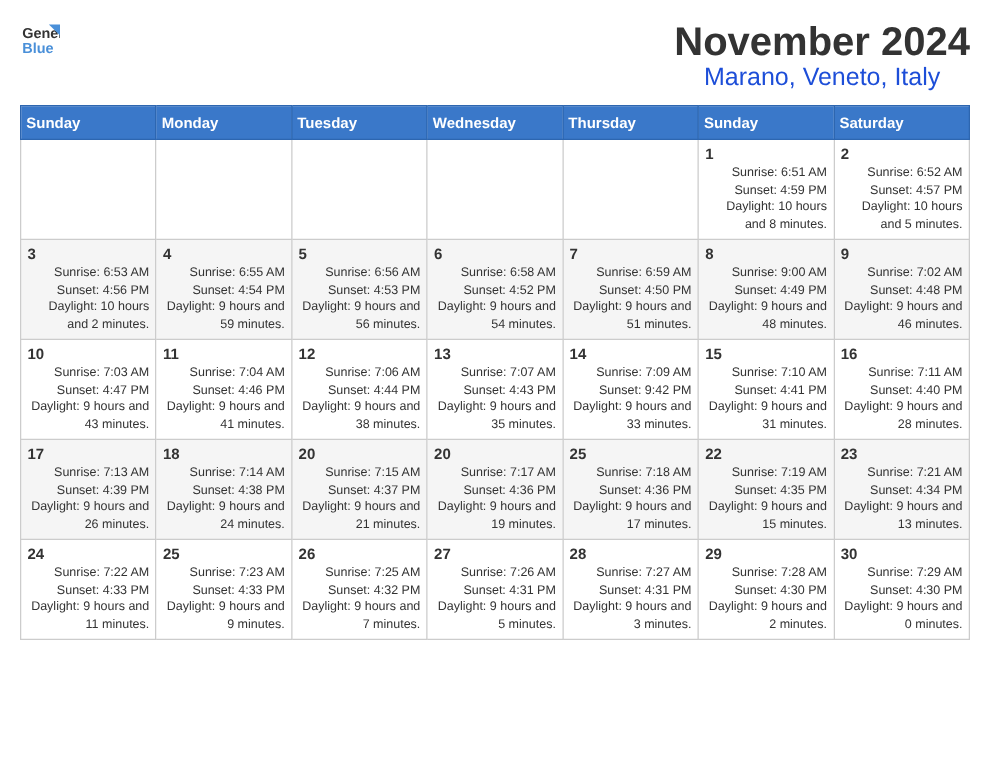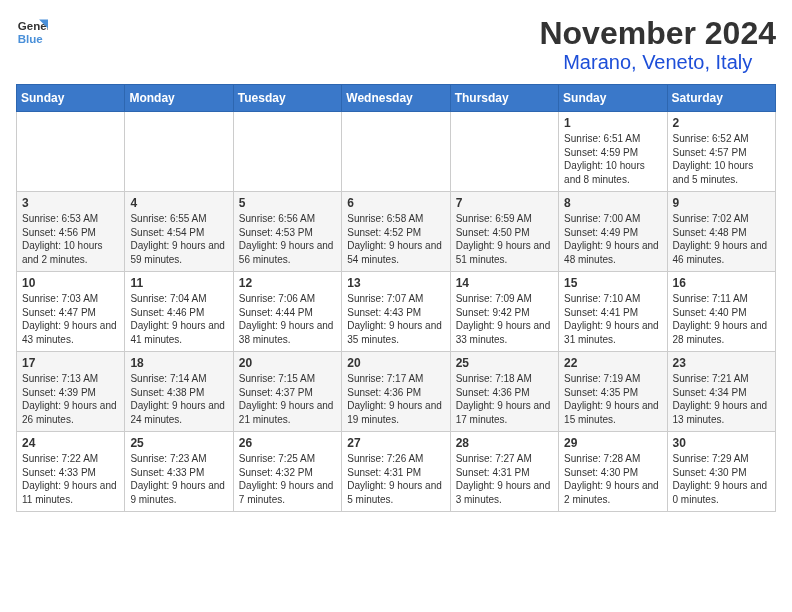--- a/index.html
+++ b/index.html
@@ -65,20 +65,21 @@
     .day-num {
       font-size: 12px;
       font-weight: bold;
       margin-bottom: 2px;
       display: block;
     }
     .day-info {
       font-size: 10px;
       line-height: 1.35;
       color: #333;
+      text-align: right;
     }
     .empty-cell { background: #fff !important; }
   </style>
 </head>
 <body>
 
 <div class="header">
   <div class="logo">
     <svg class="logo-icon" viewBox="0 0 36 36">
       <text x="2" y="16" font-size="13" font-weight="bold" fill="#333" font-family="Arial">General</text>
@@ -150,21 +151,21 @@
 Daylight: 9 hours and 54 minutes.</div>
         </td>
         <td>
           <span class="day-num">7</span>
           <div class="day-info">Sunrise: 6:59 AM
 Sunset: 4:50 PM
 Daylight: 9 hours and 51 minutes.</div>
         </td>
         <td>
           <span class="day-num">8</span>
-          <div class="day-info">Sunrise: 7:00 AM
+          <div class="day-info">Sunrise: 9:00 AM
 Sunset: 4:49 PM
 Daylight: 9 hours and 48 minutes.</div>
         </td>
         <td>
           <span class="day-num">9</span>
           <div class="day-info">Sunrise: 7:02 AM
 Sunset: 4:48 PM
 Daylight: 9 hours and 46 minutes.</div>
         </td>
       </tr>

